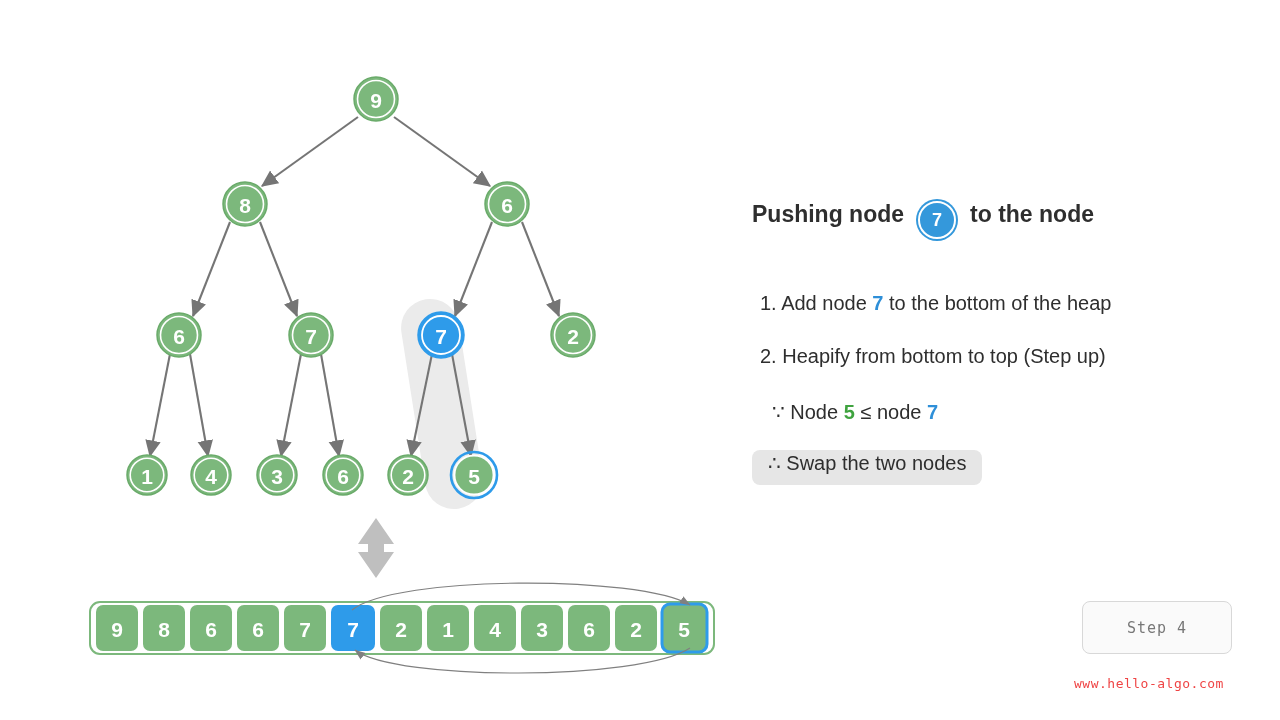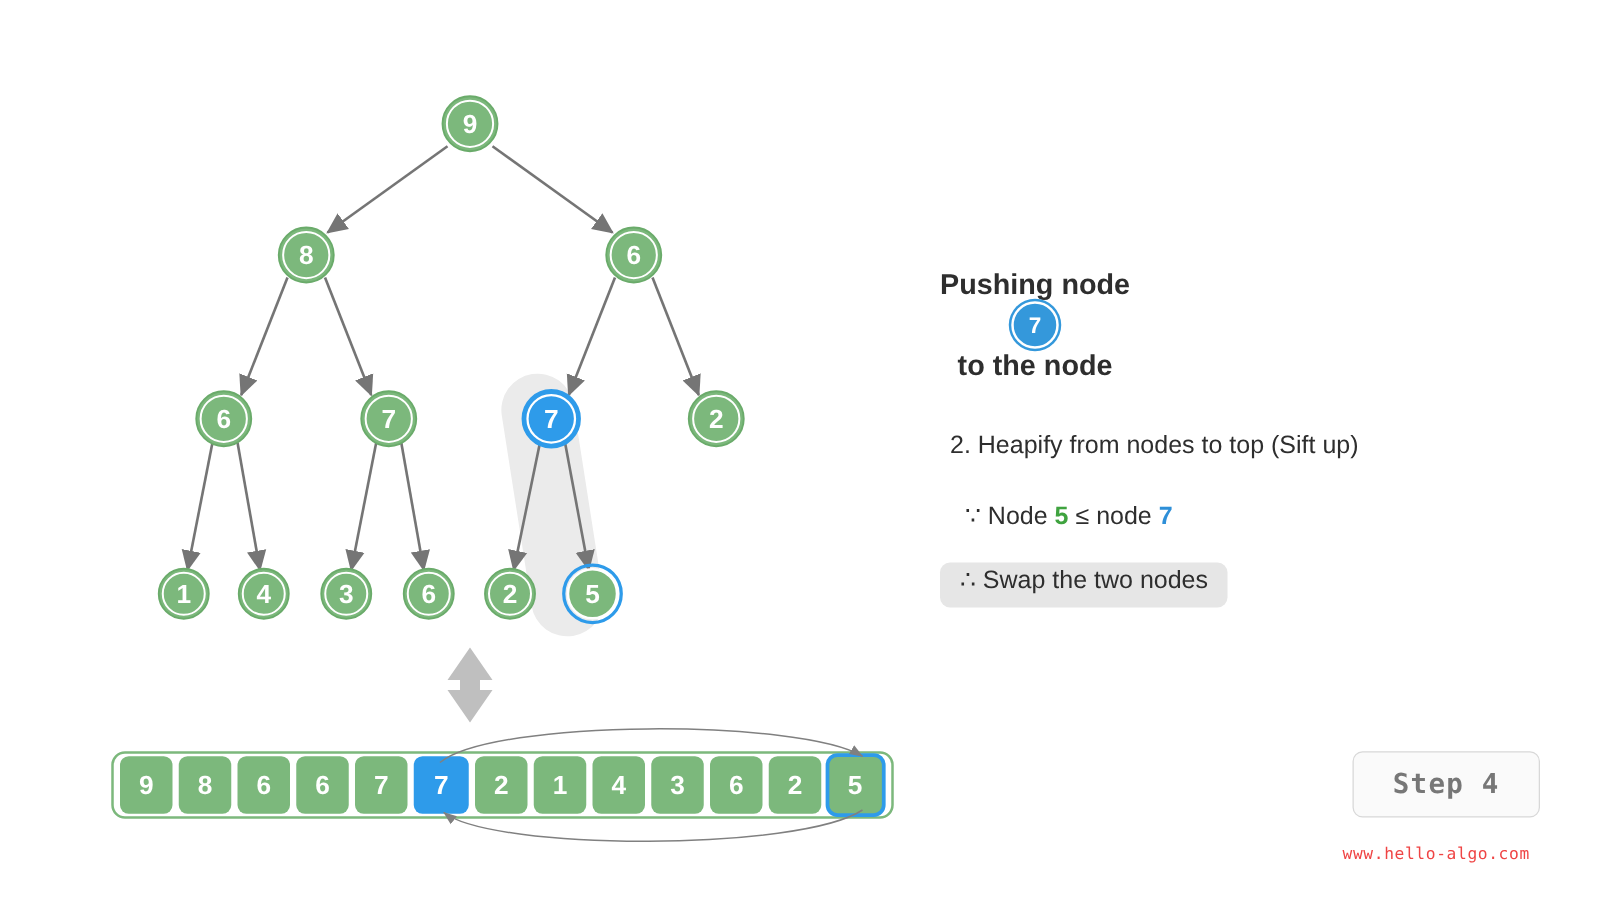--- a/index.html
+++ b/index.html
@@ -23,23 +23,23 @@
     font-family:"Liberation Sans", sans-serif;
     font-size:21px;font-weight:600;fill:#ffffff;
     text-anchor:middle;dominant-baseline:central;
     pointer-events:none;
   }
 
   
   #panel{position:absolute;left:752px;top:0;width:528px;height:720px;}
 
   .title{
-    position:absolute;left:0;top:214px;
+    position:absolute;left:0;top:201px;
     font-size:23px;font-weight:bold;color:#2e2e2e;
-    white-space:nowrap;display:flex;align-items:center;flex-direction:column;
+    white-space:nowrap;display:flex;align-items:flex-start;
   }
   .title .t-seg{display:inline-block;}
   .badge{
     display:inline-flex;align-items:center;justify-content:center;
     width:34px;height:34px;border-radius:50%;
     background:#3498db;border:2px solid #ffffff;
     box-shadow:0 0 0 2px #3498db;
     color:#ffffff;font-size:18px;font-weight:600;
     margin:0 14px;
   }
@@ -63,21 +63,21 @@
   }
   .num-blue{color:#2e8fd8;font-weight:bold;}
   .num-green{color:#3fa33f;font-weight:bold;}
 
   .stepbadge{
     position:absolute;left:330px;top:601px;
     width:150px;height:53px;box-sizing:border-box;
     border:1px solid #d8d8d8;border-radius:8px;background:#fafafa;
     display:flex;align-items:center;justify-content:center;
     font-family:"DejaVu Sans Mono", monospace;
-    font-size:22px;font-weight:bold;color:#777777;
+    font-size:15px;font-weight:normal;color:#777777;
     letter-spacing:1px;
   }
   .watermark{
     position:absolute;left:322px;top:676px;
     font-family:"DejaVu Sans Mono", monospace;
     font-size:13px;color:#ef4444;letter-spacing:0.5px;
   }
 </style>
 </head>
 <body>
@@ -264,24 +264,30 @@
   </svg>
 
   <div id="panel">
 
     <div class="title">
       <span class="t-seg">Pushing node</span>
       <span class="badge">7</span>
       <span class="t-seg">to the node</span>
     </div>
 
+    <div class="step" id="step1">
+      <span>1.</span>
+      <span>Add node</span>
+      <span class="num-blue">7</span>
+      <span>to the bottom of the heap</span>
+    </div>
 
     <div class="step" id="step2">
       <span>2.</span>
-      <span>Heapify from nodes to top (Sift up)</span>
+      <span>Heapify from bottom to top (Step up)</span>
     </div>
 
     <div class="because">
       <span>∵</span>
       <span>Node</span>
       <span class="num-green">5</span>
       <span>≤</span>
       <span>node</span>
       <span class="num-blue">7</span>
     </div>

